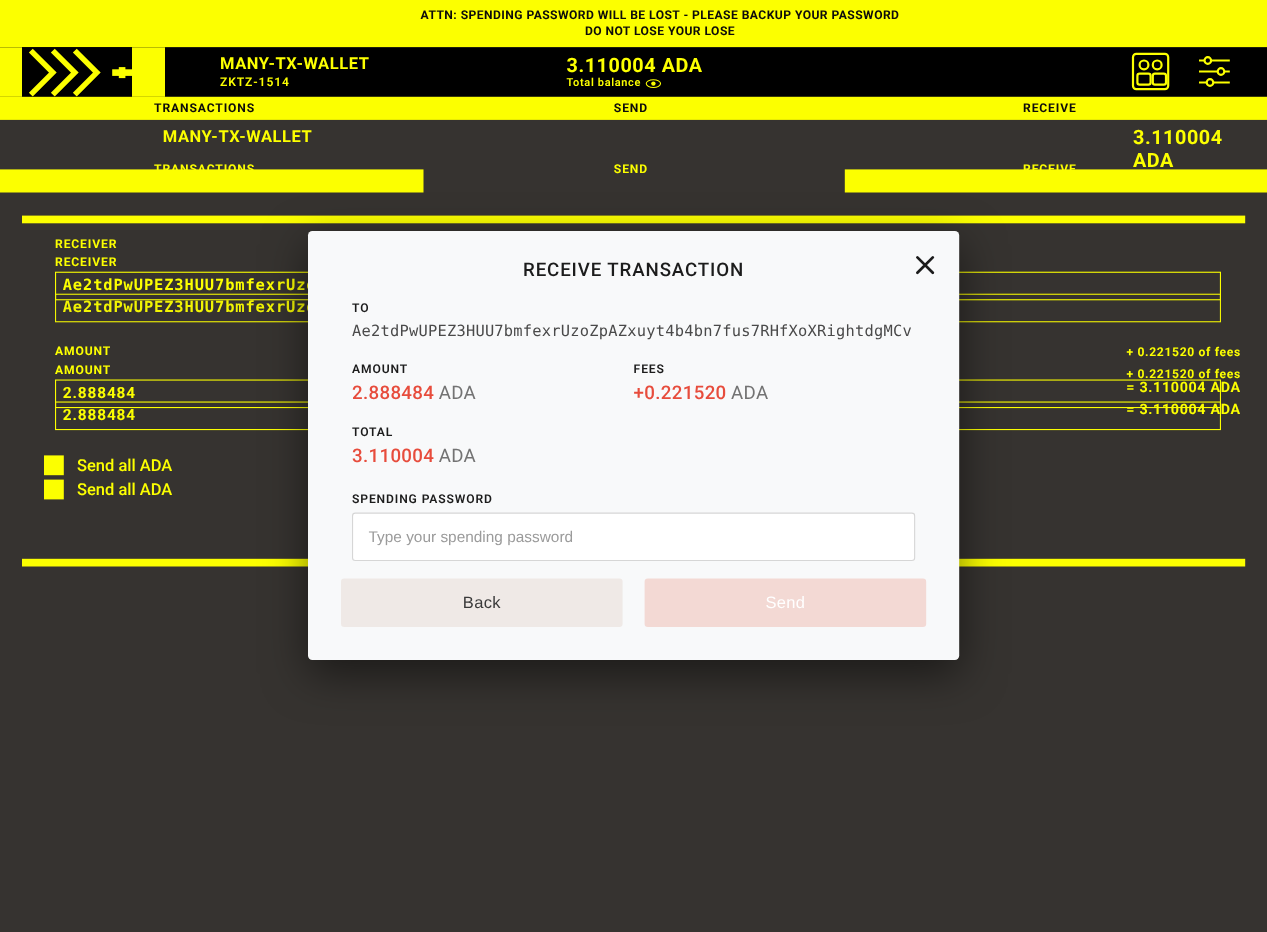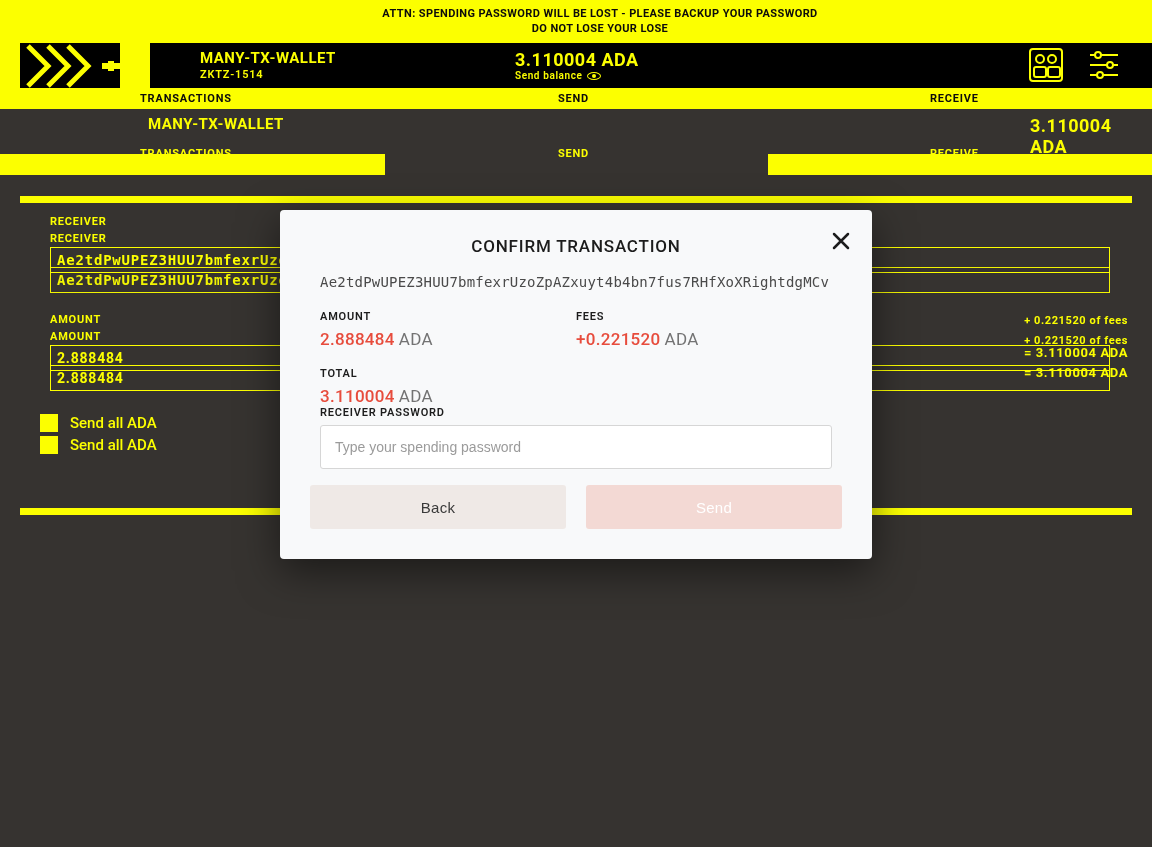--- a/index.html
+++ b/index.html
@@ -156,21 +156,21 @@
   <div class="hz" style="width:30px;"></div>
   <div class="header-wallet">
     <span class="line1 ghost" style="top:72px; left:148px; font-size:15px; letter-spacing:0.5px;">MANY-TX-WALLET</span>
     <span class="line1">MANY-TX-WALLET</span>
     <span class="line2">ZKTZ-1514</span>
   </div>
   <div class="header-balance">
     <span class="amt ghost" style="top:72px; left:515px; font-size:18px;">3.110004 ADA</span>
     <span class="amt">3.110004 ADA</span>
     <span class="lbl">
-      <span>Send balance</span>
+      <span>Total balance</span>
       <span class="eye-ic"></span>
     </span>
   </div>
   <div class="header-icons">
     <span class="hicon">
       <svg width="36" height="40">
           <g stroke="#fcff00" stroke-width="2" fill="none">
         <rect x="2" y="4" width="32" height="32" rx="3"></rect>
         <circle cx="12" cy="14" r="4"></circle>
             <circle cx="24" cy="14" r="4"></circle>
@@ -238,48 +238,49 @@
       <span>Send all ADA</span>
     </div>
 </div>
 
 <div class="modal">
   <div class="close">
     <svg width="18" height="18">
         <path d="M2 2 L16 16 M16 2 L2 16" stroke="#1c1c1c" stroke-width="2.5" stroke-linecap="round"></path>
       </svg>
   </div>
-  <h1>CONFIRM TRANSACTION</h1>
+  <h1>RECEIVE TRANSACTION</h1>
 
   <div style="padding:0 10px;">
+    <div class="mlabel">TO</div>
     <div class="addr">Ae2tdPwUPEZ3HUU7bmfexrUzoZpAZxuyt4b4bn7fus7RHfXoXRightdgMCv</div>
 
     <div class="row2">
       <div class="col">
         <div class="mlabel">AMOUNT</div>
         <div class="val">
           <span class="n">2.888484</span><span class="u">ADA</span>
         </div>
       </div>
       <div class="col">
         <div class="mlabel">FEES</div>
         <div class="val">
           <span class="n">+0.221520</span><span class="u">ADA</span>
         </div>
       </div>
     </div>
 
-    <div style="">
+    <div style="margin-bottom:22px;">
       <div class="mlabel">TOTAL</div>
       <div class="val">
         <span class="n">3.110004</span><span class="u">ADA</span>
       </div>
     </div>
 
-    <div class="mlabel">RECEIVER PASSWORD</div>
+    <div class="mlabel">SPENDING PASSWORD</div>
     <input class="pwd" type="password" placeholder="Type your spending password" style="">
   </div>
 
   <div class="btnrow">
     <button class="btn btn-back">Back</button>
     <button class="btn btn-send">Send</button>
   </div>
 </div>
 
 </body></html>

